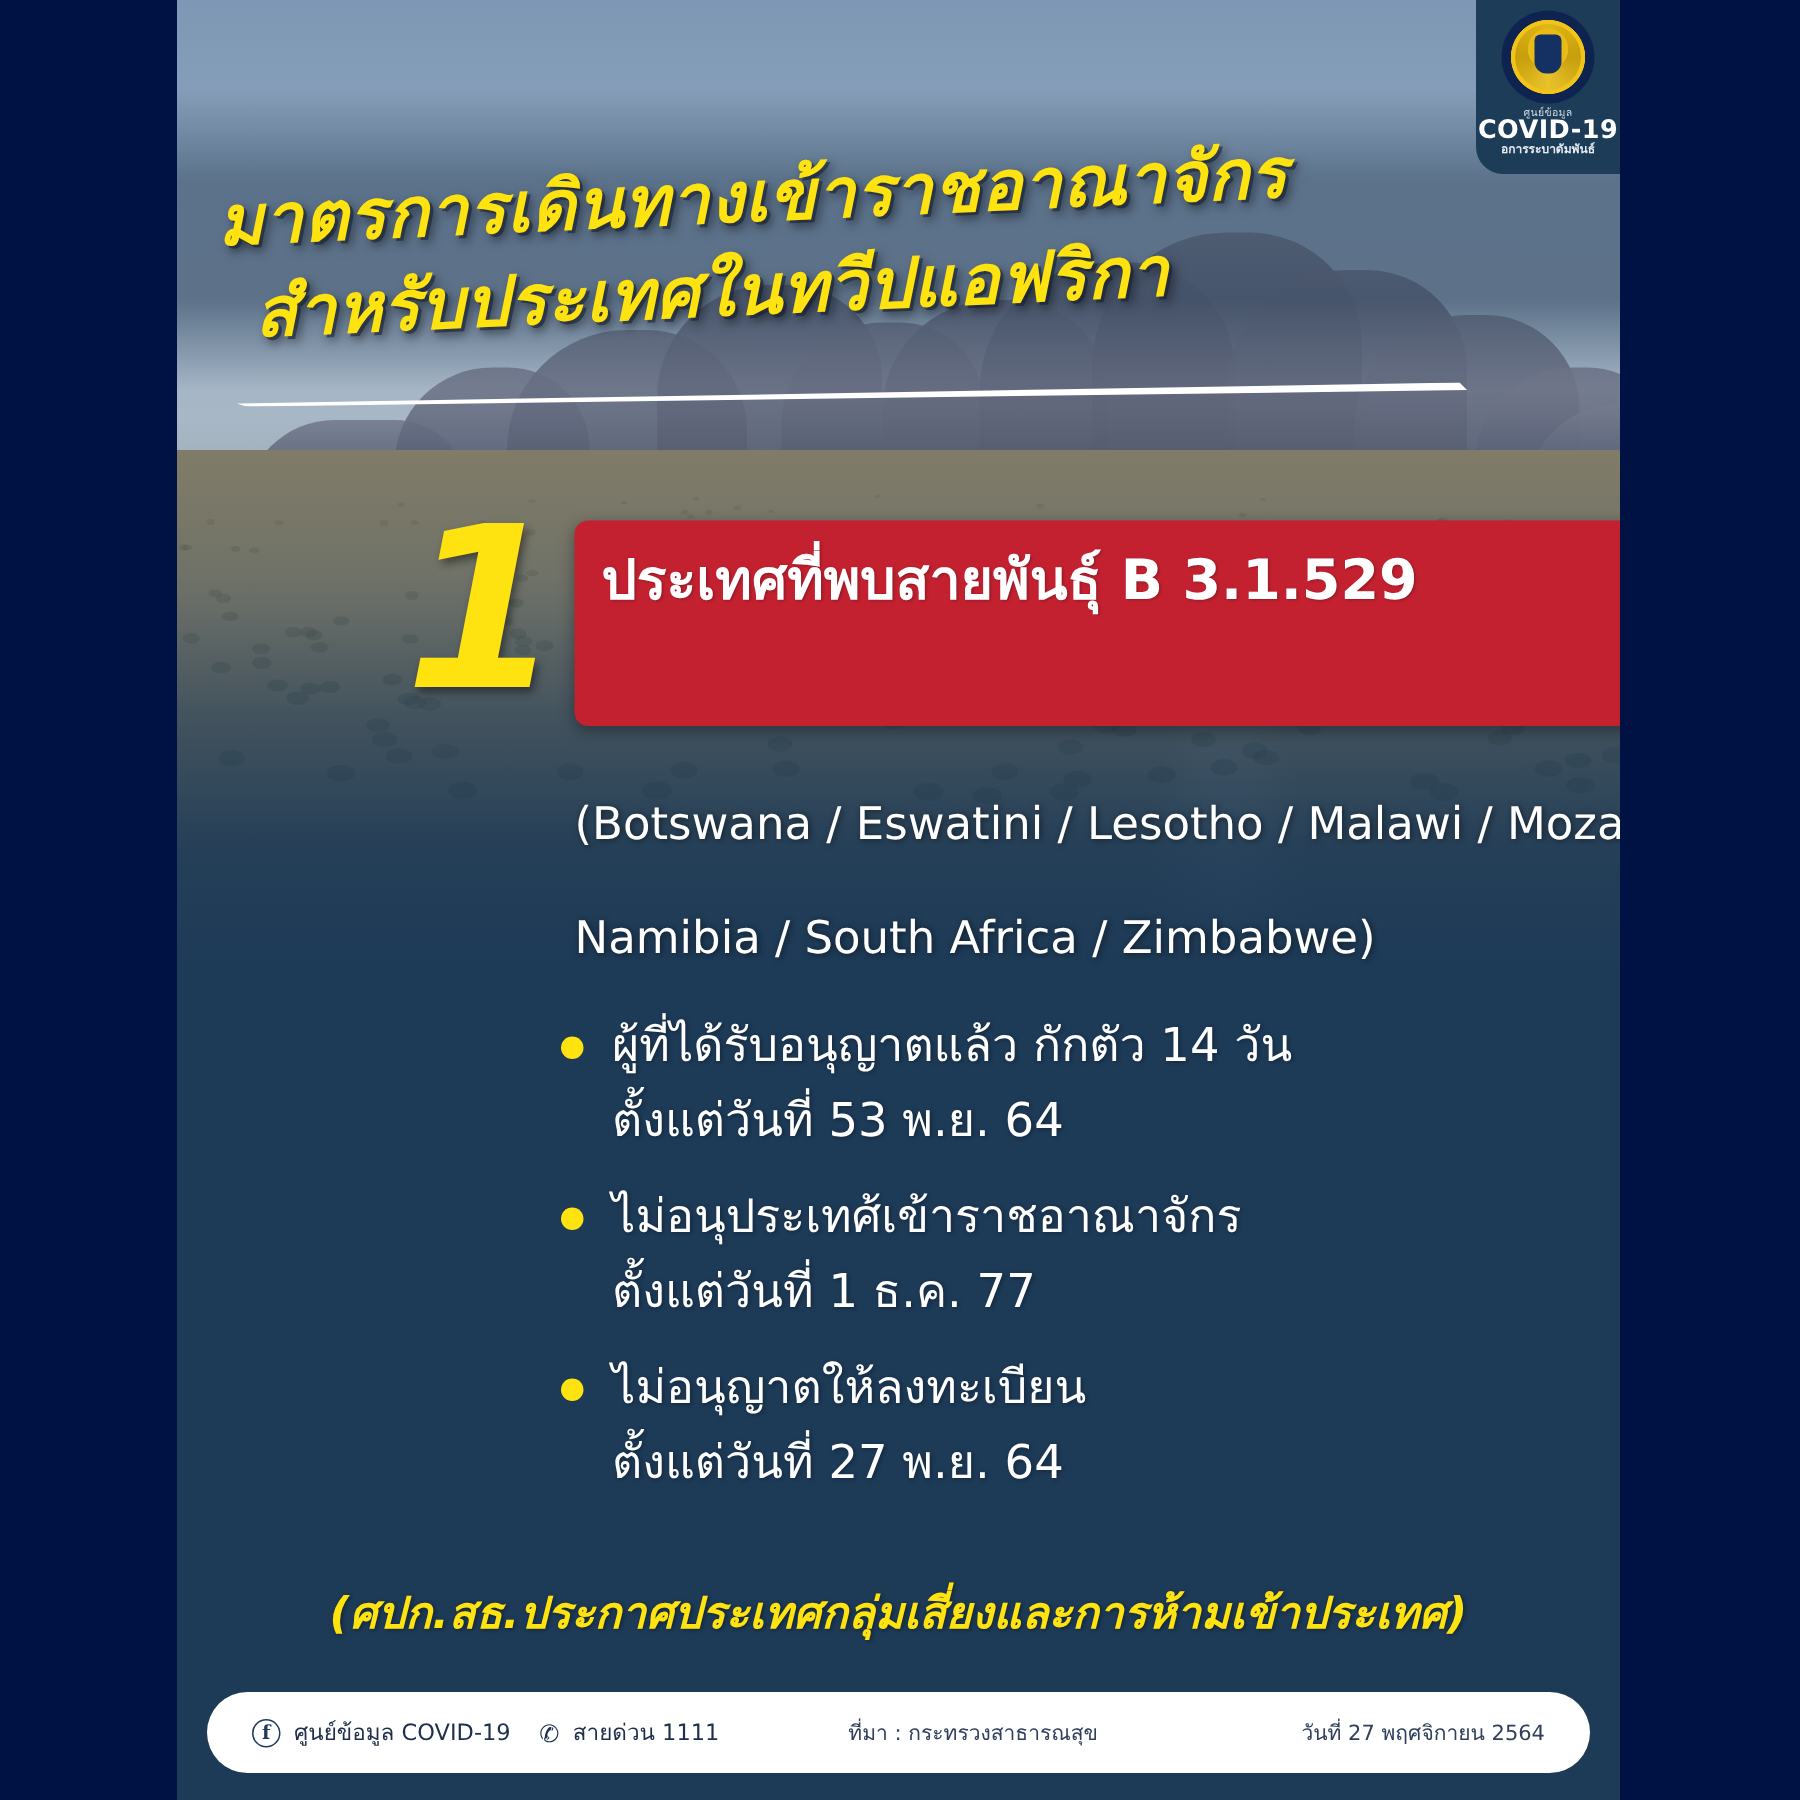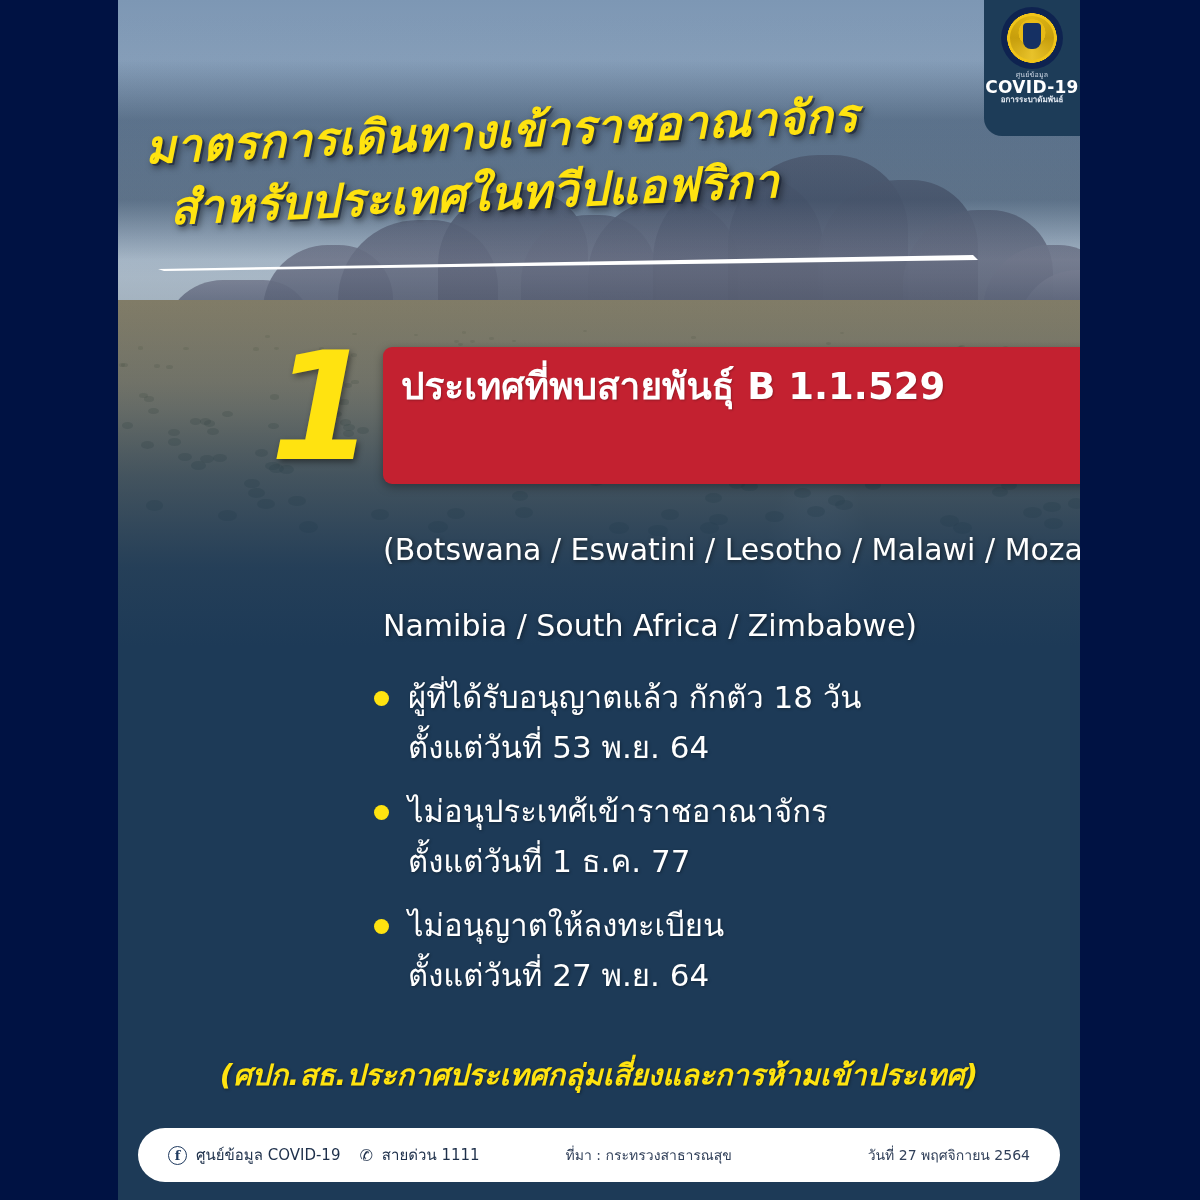--- a/index.html
+++ b/index.html
@@ -97,21 +97,21 @@
   }
   
   .photo .headshade{
     position:absolute; left:0; top:60px; width:962px; height:200px;
     background:linear-gradient(to bottom, rgba(18,40,66,0) 0%, rgba(18,40,66,.40) 30%, rgba(18,40,66,.45) 70%, rgba(18,40,66,0) 100%);
   }
 
   
   .badge{
     position:absolute; right:0; top:0;
-    width:96px; height:136px;
+    width:96px; height:116px;
     background:#1d3c58;
     border-bottom-left-radius:18px;
     text-align:center;
     padding-top:7px;
     z-index:9;
   }
   .badge .emblem{
     width:62px; height:62px; margin:0 auto 2px;
     border-radius:50%;
     background:
@@ -468,33 +468,33 @@
       <div class="hl hl2">สำหรับประเทศในทวีปแอฟริกา</div>
     </div>
 
     <svg class="swoosh" viewBox="0 0 820 16" preserveAspectRatio="none">
       <polygon points="0,14 815,0 820,5 6,16" fill="#ffffff"></polygon>
     </svg>
 
     <div class="num">1</div>
 
     <div class="redbar">
-      <div>ประเทศที่พบสายพันธุ์ B 1.1.529</div>
+      <div>ประเทศที่พบสายพันธุ์ B 3.1.529</div>
     </div>
 
     <div class="countries">
       <div>(Botswana / Eswatini / Lesotho / Malawi / Mozambique</div>
       <div>Namibia / South Africa / Zimbabwe)</div>
     </div>
 
     <div class="bullets">
 
       <div class="bul">
         <span class="dot"></span>
-        <div class="t1">ผู้ที่ได้รับอนุญาตแล้ว กักตัว 18 วัน</div>
+        <div class="t1">ผู้ที่ได้รับอนุญาตแล้ว กักตัว 14 วัน</div>
         <div class="t2">ตั้งแต่วันที่ 53 พ.ย. 64</div>
       </div>
 
       <div class="bul">
         <span class="dot"></span>
         <div class="t1">ไม่อนุประเทศ้เข้าราชอาณาจักร</div>
         <div class="t2">ตั้งแต่วันที่ 1 ธ.ค. 77</div>
       </div>
 
       <div class="bul">

